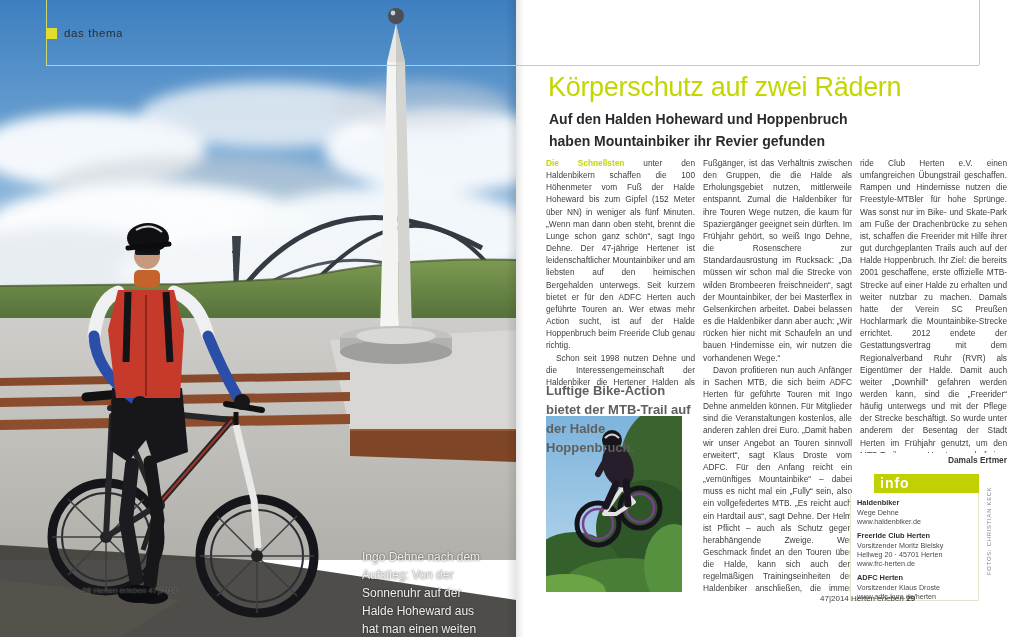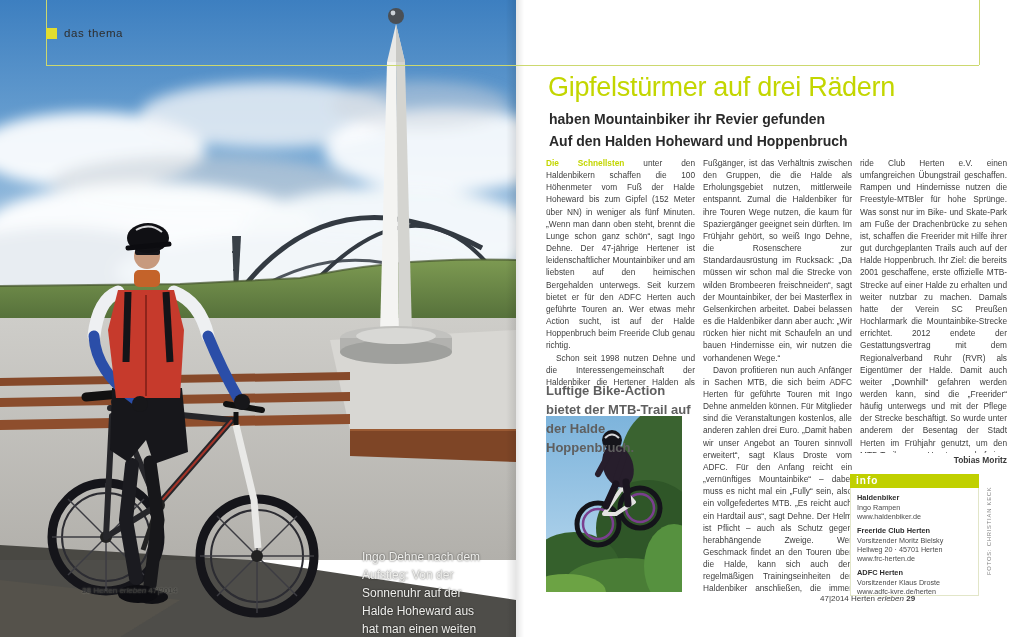--- a/index.html
+++ b/index.html
@@ -45,22 +45,22 @@
     font-weight:bold;color:#3a3a3a;z-index:3;}
 
   
   #caption-mid{left:546px;top:382px;width:150px;font-size:13px;line-height:1.45;
     color:#5f5f5f;z-index:3;font-weight:bold;}
   #caption-hero{left:362px;top:548px;width:124px;font-size:12px;line-height:1.5;
     color:#efefec;z-index:4;text-shadow:0 0 2px rgba(0,0,0,.7);}
 
   
   #info-box{left:850px;top:474px;width:129px;z-index:3;}
-  #info-box .bar{background:var(--infobar);color:#fff;font-size:10px;font-weight:bold;
-    letter-spacing:1px;padding:1px 0 2px 6px;}
+  #info-box .bar{background:var(--infobar);color:#fff;font-size:14px;font-weight:bold;
+    letter-spacing:1px;padding:1px 0 2px 6px;margin-left:24px;}
   #info-box .content{border:1px solid #e2e6c8;border-top:none;background:#fff;
     padding:5px 6px 4px 6px;height:98px;overflow:hidden;}
   .info-item{margin-bottom:5px;}
   .info-item .nm{font-size:7.4px;font-weight:bold;color:#2f2f2f;line-height:1.3;}
   .info-item .ln{font-size:7.2px;color:#4a4a4a;line-height:1.28;}
 
   
   .folio{z-index:4;font-size:8px;color:#3c3c3c;}
   #folio-left{left:38px;top:586px;color:#3a3a38;text-shadow:0 0 2px rgba(200,200,190,.5);margin-left:44px;}
   #folio-right{left:820px;top:594px;width:159px;text-align:left;}
@@ -216,24 +216,24 @@
   <div class="abs" id="gutter"></div>
 
   <div class="abs frame-line" id="frame-left"></div>
   <div class="abs frame-line" id="frame-top"></div>
   <div class="abs frame-line" id="frame-right"></div>
   <div class="abs" id="kicker">
     <span class="sq"></span>
     <span class="lbl">das thema</span>
   </div>
 
-  <h1 class="abs" id="title" style="margin:0">Gipfelstürmer auf drei Rädern</h1>
+  <h1 class="abs" id="title" style="margin:0">Körperschutz auf zwei Rädern</h1>
   <div class="abs" id="subtitle">
+    <span style="display:block">Auf den Halden Hoheward und Hoppenbruch</span>
     <span style="display:block">haben Mountainbiker ihr Revier gefunden</span>
-    <span style="display:block">Auf den Halden Hoheward und Hoppenbruch</span>
   </div>
 
   <div class="abs col" id="col1">
     <p><span class="lead-in">Die Schnellsten</span><span> unter den Haldenbikern schaffen die 100 Höhenmeter vom Fuß der Halde Hoheward bis zum Gipfel (152 Meter über NN) in weniger als fünf Minuten. „Wenn man dann oben steht, brennt die Lunge schon ganz schön“, sagt Ingo Dehne. Der 47-jährige Hertener ist leidenschaftlicher Mountainbiker und am liebsten auf den heimischen Bergehalden unterwegs. Seit kurzem bietet er für den ADFC Herten auch geführte Touren an. Wer etwas mehr Action sucht, ist auf der Halde Hoppenbruch beim Freeride Club genau richtig.</span></p>
     <p class="ind">Schon seit 1998 nutzen Dehne und die Interessengemeinschaft der Haldenbiker die Hertener Halden als nahes und abwechslungsreiches Trainingsrevier. Steile Aufstiege auf befestigten Wegen, rasante Abfahrten über dicht bewachsene Pfade – das macht den Reiz aus. Anfangs noch kritisch beäugt von manchem</p>
   </div>
 
   <div class="abs" id="caption-mid">Luftige Bike-Action bietet der MTB-Trail auf der Halde Hoppenbruch.</div>
 
   <div class="abs" id="action-photo">
@@ -271,28 +271,28 @@
 
   <div class="abs col" id="col2">
     <p>Fußgänger, ist das Verhältnis zwischen den Gruppen, die die Halde als Erholungsgebiet nutzen, mittlerweile entspannt. Zumal die Haldenbiker für ihre Touren Wege nutzen, die kaum für Spaziergänger geeignet sein dürften. Im Frühjahr gehört, so weiß Ingo Dehne, die Rosenschere zur Standardausrüstung im Rucksack: „Da müssen wir schon mal die Strecke von wilden Brombeeren freischneiden“, sagt der Mountainbiker, der bei Masterflex in Gelsenkirchen arbeitet. Dabei belassen es die Haldenbiker dann aber auch: „Wir rücken hier nicht mit Schaufeln an und bauen Hindernisse ein, wir nutzen die vorhandenen Wege.“</p>
     <p class="ind">Davon profitieren nun auch Anfänger in Sachen MTB, die sich beim ADFC Herten für geführte Touren mit Ingo Dehne anmelden können. Für Mitglieder sind die Veranstaltungen kostenlos, alle anderen zahlen drei Euro. „Damit haben wir unser Angebot an Touren sinnvoll erweitert“, sagt Klaus Droste vom ADFC. Für den Anfang reicht ein „vernünftiges Mountainbike“ – dabei muss es nicht mal ein „Fully“ sein, also ein vollgefedertes MTB. „Es reicht auch ein Hardtail aus“, sagt Dehne. Der Helm ist Pflicht – auch als Schutz gegen herabhängende Zweige. Wer Geschmack findet an den Touren über die Halde, kann sich auch den regelmäßigen Trainingseinheiten der Haldenbiker anschließen, die immer mittwochs ab 18 Uhr stattfinden. Dann locken Touren wie die „Drachenabfahrt“, „Anlieger frei“ oder „Dschungelabfahrt“. „Neulich habe ich noch eine völlig neue Strecke entdeckt, die ich noch nie vorher gefahren bin“, freut sich Ingo Dehne.</p>
 
   </div>
 
   <div class="abs col" id="col3">
     <p>ride Club Herten e.V. einen umfangreichen Übungstrail geschaffen. Rampen und Hindernisse nutzen die Freestyle-MTBler für hohe Sprünge. Was sonst nur im Bike- und Skate-Park am Fuße der Drachenbrücke zu sehen ist, schaffen die Freerider mit Hilfe ihrer gut durchgeplanten Trails auch auf der Halde Hoppenbruch. Ihr Ziel: die bereits 2001 geschaffene, erste offizielle MTB-Strecke auf einer Halde zu erhalten und weiter nutzbar zu machen. Damals hatte der Verein SC Preußen Hochlarmark die Mountainbike-Strecke errichtet. 2012 endete der Gestattungsvertrag mit dem Regionalverband Ruhr (RVR) als Eigentümer der Halde. Damit auch weiter „Downhill“ gefahren werden werden kann, sind die „Freerider“ häufig unterwegs und mit der Pflege der Strecke beschäftigt. So wurde unter anderem der Besentag der Stadt Herten im Frühjahr genutzt, um den MTB-Trail von Unrat zu befreien. Zudem achten die Mitglieder darauf, dass mit entsprechendem Körperschutz und Helm gefahren wird. „Das gehört dazu, wenn man hier oben fährt“, so Moritz Bielsky. Ansonsten drohen bei einem Sturz nicht nur Gabel- und Lenkerbruch, sondern auch Hals- und Beinbruch …</p>
   </div>
-  <div class="abs" id="author">Tobias Moritz</div>
+  <div class="abs" id="author">Damals Ertmer</div>
 
   <div class="abs" id="info-box">
     <div class="bar">info</div>
     <div class="content">
       <div class="info-item">
         <div class="nm">Haldenbiker</div>
-        <div class="ln">Ingo Rampen</div>
+        <div class="ln">Wege Dehne</div>
         <div class="ln">www.haldenbiker.de</div>
       </div>
       <div class="info-item">
         <div class="nm">Freeride Club Herten</div>
         <div class="ln">Vorsitzender Moritz Bielsky</div>
         <div class="ln">Hellweg 20 · 45701 Herten</div>
         <div class="ln">www.frc-herten.de</div>
       </div>
       <div class="info-item">
         <div class="nm">ADFC Herten</div>

